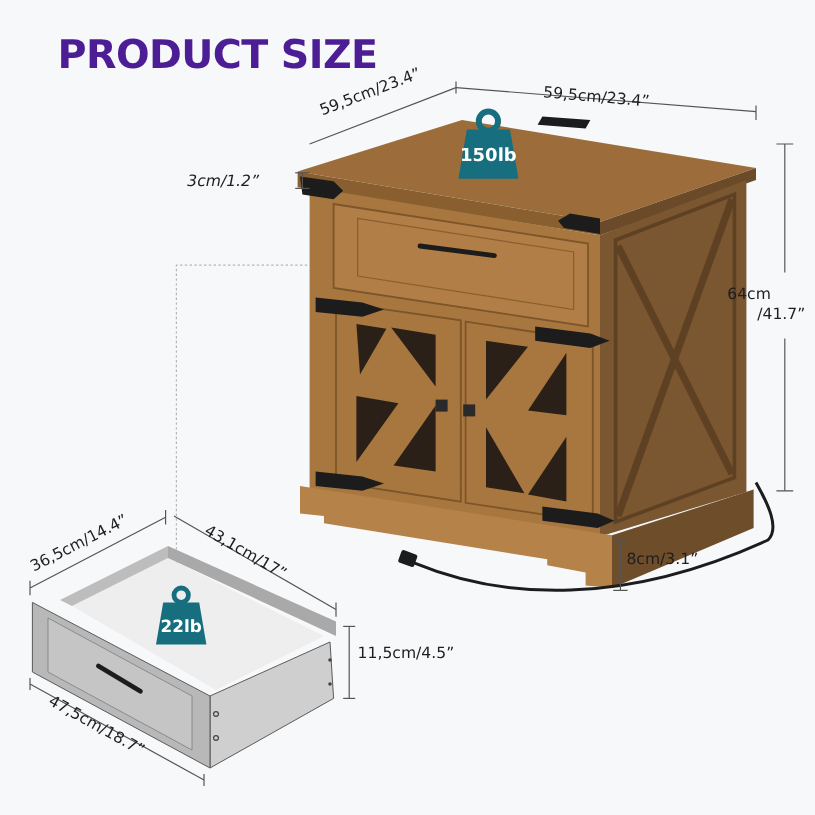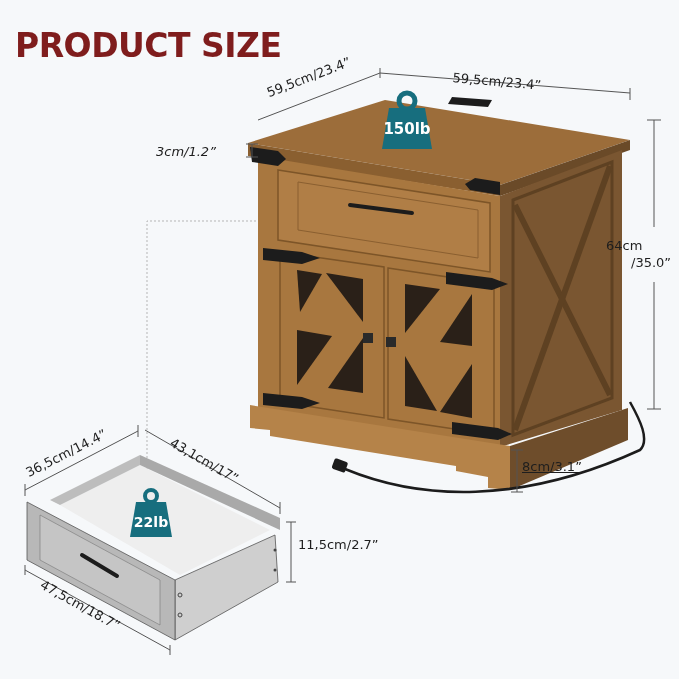--- a/index.html
+++ b/index.html
@@ -1,17 +1,17 @@
 <!DOCTYPE html>
 <html><head>
 <meta charset="utf-8">
 <style>
   html, body { margin:0; padding:0; }
   body { width:679px; height:679px; background:#f6f8fa; position:relative; overflow:hidden; font-family:"DejaVu Sans", sans-serif; }
-  .title { position:absolute; left:15px; top:26px; font-family:"DejaVu Sans", sans-serif; font-weight:bold; font-size:33px; letter-spacing:-0.5px; color:#7f1d1d; }
+  .title { position:absolute; left:48px; top:26px; font-family:"DejaVu Sans", sans-serif; font-weight:bold; font-size:33px; letter-spacing:-0.5px; color:#4c1d95; }
   .dim { position:absolute; font-family:"DejaVu Sans", sans-serif; font-size:13px; color:#1e1e1e; white-space:nowrap; }
   .weight-text { font-family:"DejaVu Sans", sans-serif; font-weight:bold; fill:#ffffff; }
   svg.scene { position:absolute; left:0; top:0; }
 </style>
 </head>
 <body>
 
 <div class="title">PRODUCT SIZE</div>
 
 <svg class="scene" width="679" height="679" viewBox="0 0 679 679">
@@ -137,19 +137,19 @@
     <circle cx="151" cy="496" r="6" fill="none" stroke="#176e7e" stroke-width="4"></circle>
     <path d="M136,502 L166,502 L172,537 L130,537 Z" fill="#176e7e"></path>
     <text x="151" y="527" text-anchor="middle" class="weight-text" font-size="14">22lb</text>
   </g>
 </svg>
 
 <div class="dim" style="left:270px; top:85px; transform:rotate(-21deg); transform-origin:left bottom;">59,5cm/23.4”</div>
 <div class="dim" style="left:452px; top:70px; transform:rotate(5deg); transform-origin:left bottom;">59,5cm/23.4”</div>
 <div class="dim" style="left:156px; top:144px;font-style:italic;">3cm/1.2”</div>
 <div class="dim" style="left:606px; top:238px;">64cm</div>
-<div class="dim" style="left:631px; top:255px;">/35.0”</div>
-<div class="dim" style="left:522px; top:459px;text-decoration:underline;">8cm/3.1”</div>
+<div class="dim" style="left:631px; top:255px;">/41.7”</div>
+<div class="dim" style="left:522px; top:459px;">8cm/3.1”</div>
 
 <div class="dim" style="left:30px; top:465px; transform:rotate(-27deg); transform-origin:left bottom;">36,5cm/14.4”</div>
 <div class="dim" style="left:175px; top:435px; transform:rotate(30deg); transform-origin:left top;">43,1cm/17”</div>
-<div class="dim" style="left:298px; top:537px;">11,5cm/2.7”</div>
+<div class="dim" style="left:298px; top:537px;">11,5cm/4.5”</div>
 <div class="dim" style="left:45px; top:577px; transform:rotate(29deg); transform-origin:left top;">47,5cm/18.7”</div>
 
 </body></html>

